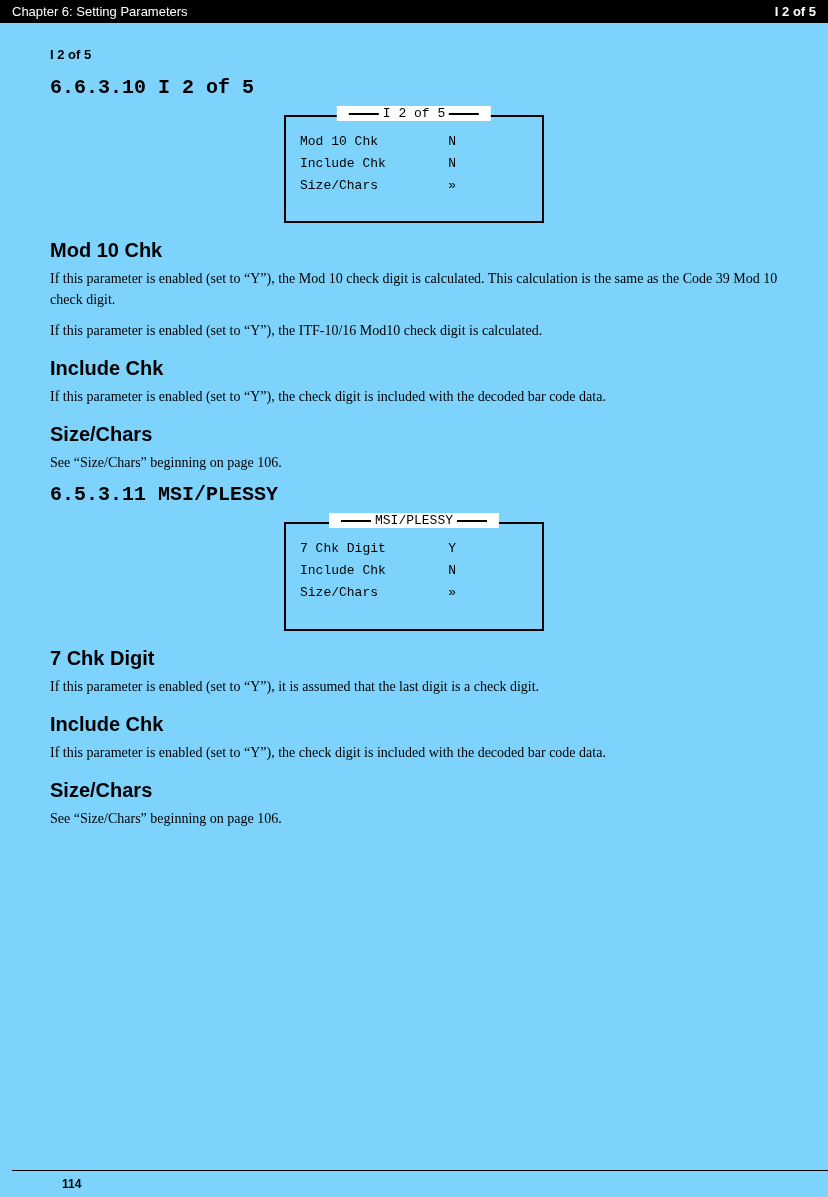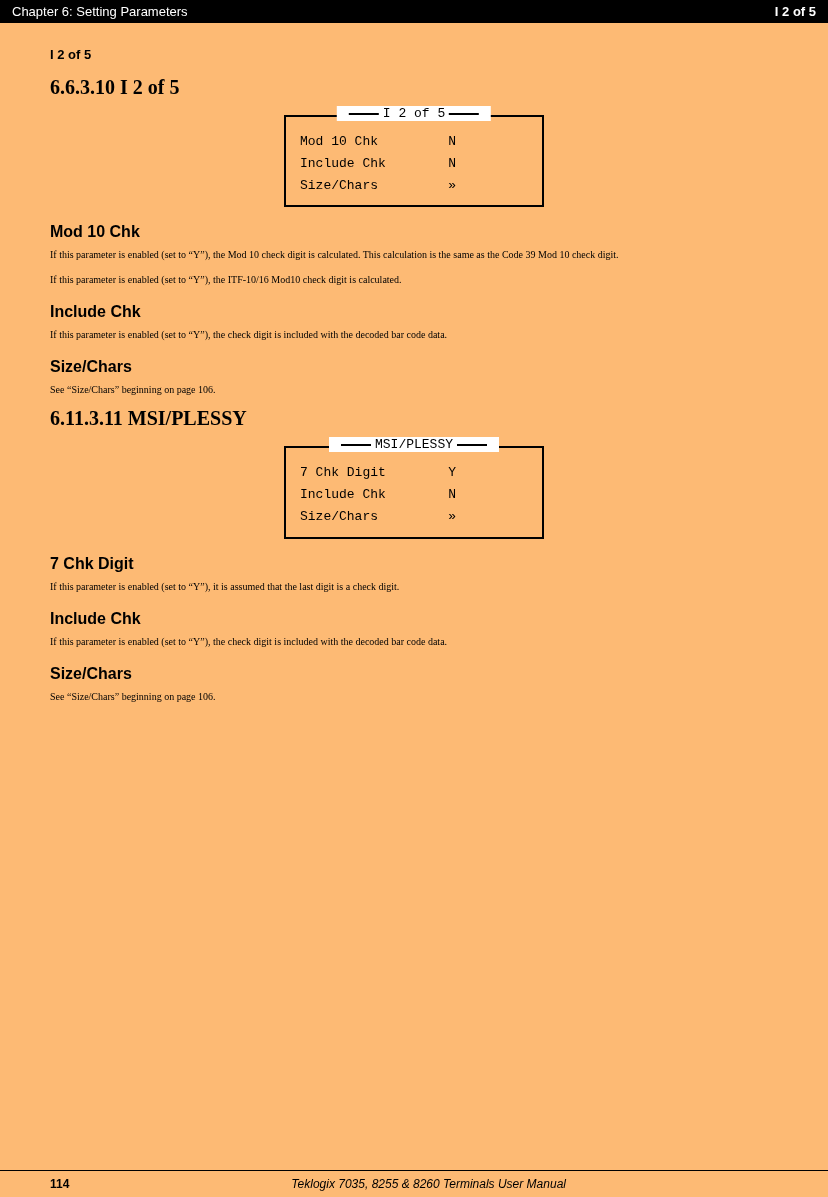--- a/index.html
+++ b/index.html
@@ -14,21 +14,21 @@
       background: #ffffff;
       color: #000000;
       width: 828px;
       min-height: 1197px;
       padding: 0;
     }
 
     .page-container {
       width: 828px;
       min-height: 1197px;
-      background: #fdba74;
+      background: #7dd3fc;
       position: relative;
     }
 
     .header-bar {
       background: #000;
       color: #fff;
       font-family: Arial, sans-serif;
       font-size: 13px;
       padding: 4px 12px;
       display: flex;
@@ -49,38 +49,38 @@
 
     .page-section-title {
       font-family: Arial, sans-serif;
       font-size: 13px;
       font-weight: bold;
       margin-bottom: 14px;
       margin-top: 4px;
     }
 
     .section-heading {
-      font-family: Liberation Serif, serif;
+      font-family: Liberation Mono, monospace;
       font-size: 20px;
       font-weight: bold;
       margin-top: 10px;
       margin-bottom: 10px;
     }
 
     .subsection-heading {
       font-family: Arial, sans-serif;
-      font-size: 16px;
+      font-size: 20px;
       font-weight: bold;
       margin-top: 16px;
       margin-bottom: 6px;
     }
 
     .body-text {
       font-family: "Times New Roman", Times, serif;
-      font-size: 10px;
+      font-size: 14px;
       line-height: 1.5;
       margin-bottom: 10px;
     }
 
     .code-box-wrapper {
       display: flex;
       justify-content: center;
       margin: 16px 0 16px 0;
     }
 
@@ -113,35 +113,35 @@
     .code-box-title-line::after {
       content: '';
       display: inline-block;
       height: 2px;
       width: 30px;
       background: #000;
       margin: 0 4px;
     }
 
     .code-box-inner {
-      padding: 8px 14px 8px 14px;
+      padding: 8px 14px 24px 14px;
       margin-top: 6px;
     }
 
     .code-line {
       font-family: "Courier New", Courier, monospace;
       font-size: 13px;
       line-height: 1.7;
       white-space: pre;
     }
 
     .footer-bar {
       position: absolute;
       bottom: 0;
-      left: 0;
+      left: 12px;
       right: 0;
       border-top: 1px solid #000;
       padding: 6px 50px;
       display: flex;
       align-items: flex-start;
       font-family: Arial, sans-serif;
       font-size: 12px;
     }
 
     .footer-page-num {
@@ -201,21 +201,21 @@
         <p class="body-text">If this parameter is enabled (set to “Y”), the check digit is included with the decoded bar code data.</p>
       </div>
 
       <div>
         <div class="subsection-heading">Size/Chars</div>
         <p class="body-text">See “Size/Chars” beginning on page 106.</p>
       </div>
     </div>
 
     <div>
-      <div class="section-heading">6.11.3.11   MSI/PLESSY</div>
+      <div class="section-heading">6.5.3.11   MSI/PLESSY</div>
 
       <div class="code-box-wrapper">
         <div class="code-box">
           <div class="code-box-title">
             <span class="code-box-title-line">
               <span>MSI/PLESSY</span>
             </span>
           </div>
           <div class="code-box-inner">
             <div class="code-line">7 Chk Digit        Y</div>
@@ -238,16 +238,15 @@
       <div>
         <div class="subsection-heading">Size/Chars</div>
         <p class="body-text">See “Size/Chars” beginning on page 106.</p>
       </div>
     </div>
 
   </div>
 
   <div class="footer-bar">
     <span class="footer-page-num">114</span>
-    <span class="footer-title">Teklogix 7035, 8255 &amp; 8260 Terminals User Manual</span>
   </div>
 
 </div>
 
 </body></html>

